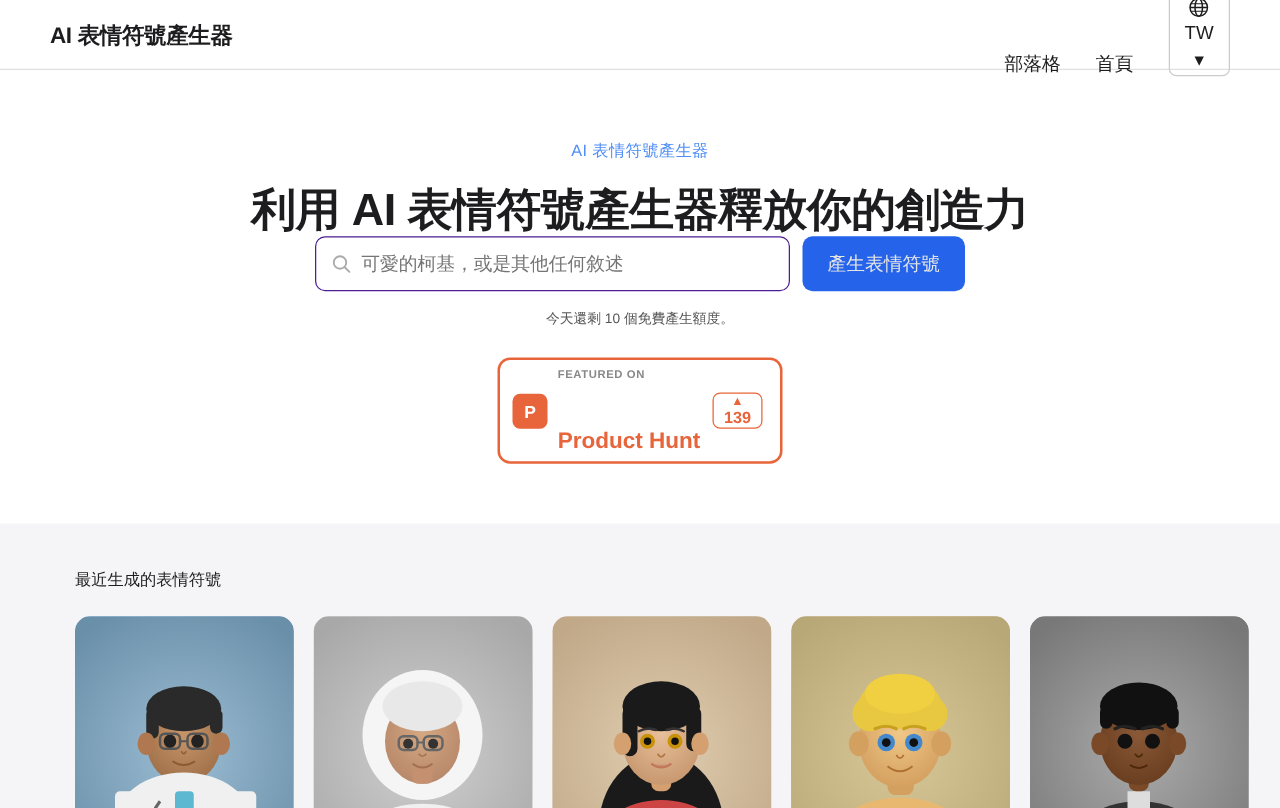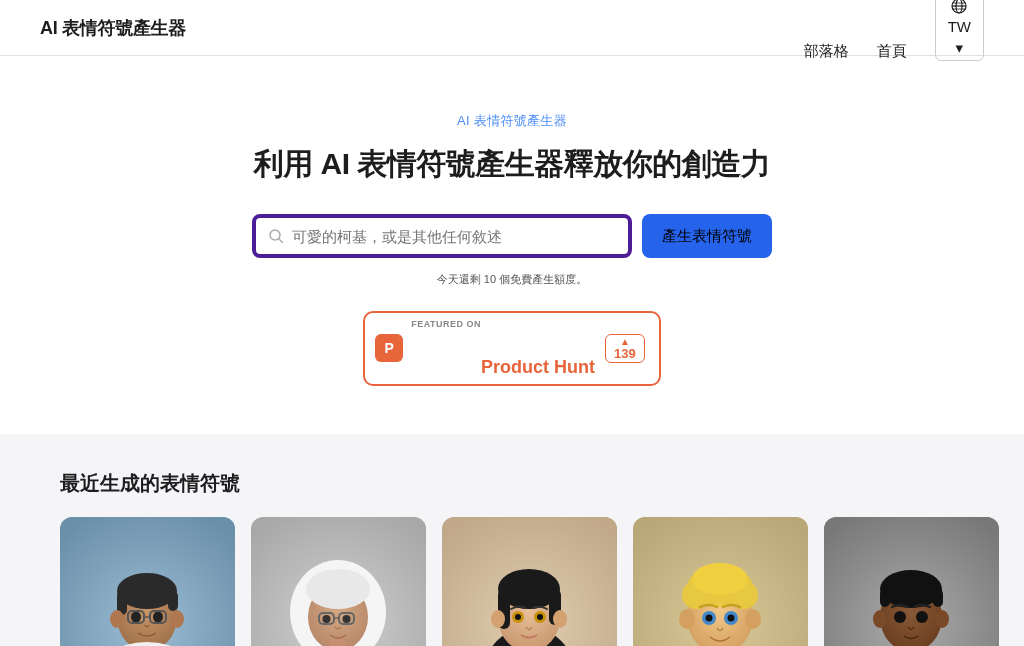--- a/index.html
+++ b/index.html
@@ -77,41 +77,40 @@
 
     .hero-subtitle {
       font-size: 13px;
       color: #4f8ef7;
       font-weight: 500;
       margin-bottom: 16px;
       letter-spacing: 0.3px;
     }
 
     .hero-title {
-      font-size: 30px;
+      font-size: 36px;
       font-weight: 700;
       color: #1d1d1f;
-      margin-bottom: 32px;
       line-height: 1.2;
       letter-spacing: -0.5px;
     }
 
     .search-row {
       display: flex;
       justify-content: center;
       align-items: center;
       gap: 10px;
       margin-bottom: 14px;
     }
 
     .search-wrapper {
       display: flex;
       align-items: center;
       background: #fff;
-      border: 4px solid #4c1d95;
+      border: 1px solid #4c1d95;
       border-radius: 8px;
       padding: 0 12px;
       width: 380px;
       height: 44px;
     }
 
     .search-icon-svg {
       color: #aaa;
       margin-right: 8px;
       flex-shrink: 0;
@@ -121,21 +120,21 @@
       border: none;
       outline: none;
       font-size: 15px;
       color: #999;
       width: 100%;
       background: transparent;
     }
 
     .generate-btn {
       background: #2563eb;
-      color: #000000;
+      color: #e5e5e5;
       border: none;
       border-radius: 8px;
       padding: 12px 20px;
       height: 44px;
       font-size: 15px;
       font-weight: 500;
       cursor: pointer;
       white-space: nowrap;
     }
 
@@ -170,21 +169,21 @@
       border-radius: 6px;
       display: flex;
       align-items: center;
       justify-content: center;
       font-weight: 700;
       font-size: 14px;
     }
 
     .ph-text-block {
       display: flex;
-      flex-direction: row;
+      flex-direction: column;
       align-items: flex-start;
     }
 
     .ph-featured-on {
       font-size: 9px;
       color: #888;
       text-transform: uppercase;
       letter-spacing: 0.5px;
       font-weight: 600;
     }
@@ -218,22 +217,22 @@
       line-height: 1;
     }
 
     
     .recent-section {
       background: #f5f5f7;
       padding: 36px 60px 0;
     }
 
     .recent-title {
-      font-size: 20px;
-      font-weight: 700;
+      font-size: 13px;
+      font-weight: 400;
       color: #1d1d1f;
       margin-bottom: 20px;
     }
 
     .emoji-grid {
       display: flex;
       gap: 16px;
     }
 
     .emoji-card {

